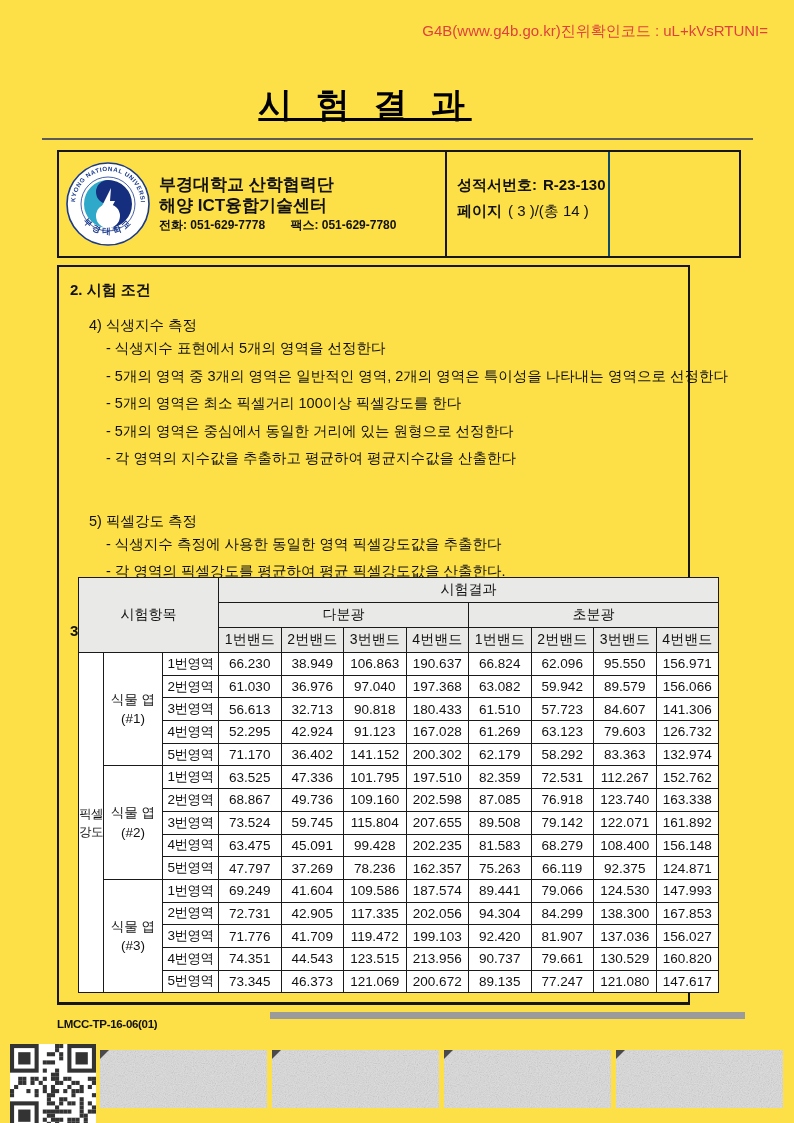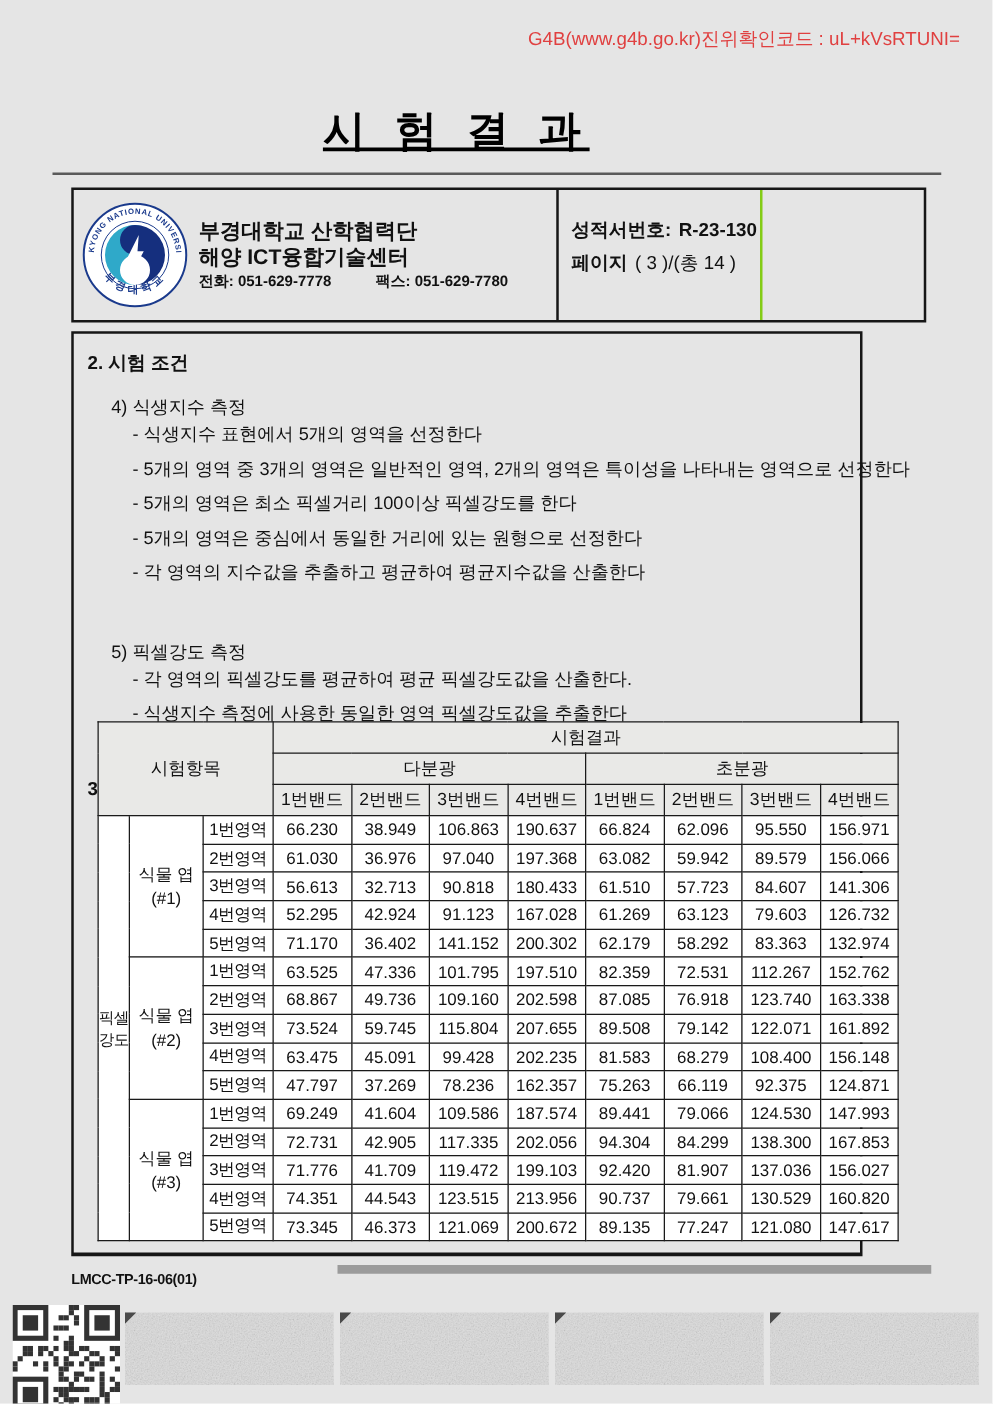--- a/index.html
+++ b/index.html
@@ -1,39 +1,39 @@
 <!DOCTYPE html>
 <html><head>
 <meta charset="utf-8">
 <style>
   html,body{margin:0;padding:0;background:#fff;}
-  .page{position:relative;width:794px;height:1123px;background:#e5e5e5;overflow:hidden;
+  .page{position:relative;width:794px;height:1123px;background:#fde047;overflow:hidden;
         font-family:"Liberation Sans",sans-serif;color:#111;}
 
   
   .g4b{position:absolute;top:22px;right:26px;font-size:15px;color:#e04040;letter-spacing:0px;}
 
   
   .title{position:absolute;top:82px;left:0;width:730px;text-align:center;
          font-size:34px;font-weight:bold;letter-spacing:7px;color:#000;text-decoration:underline;}
   .title-rule{position:absolute;top:138px;left:42px;width:711px;height:2px;background:#5a5a5a;}
 
   
   .header-box{position:absolute;top:150px;left:57px;width:684px;height:108px;
               border:2px solid #161616;box-sizing:border-box;display:flex;}
   .hb-left{width:388px;border-right:2px solid #161616;box-sizing:border-box;
            display:flex;align-items:center;padding:4px 6px;gap:8px;}
-  .hb-mid{width:163px;border-right:2px solid #84cc16;box-sizing:border-box;
+  .hb-mid{width:163px;border-right:2px solid #0c4a6e;box-sizing:border-box;
           padding:20px 0 0 10px;}
   .hb-right{flex:1;}
   .org{line-height:1;}
   .org .kr{font-size:17px;font-weight:bold;line-height:21px;}
   .org .en{font-size:11.5px;color:#555;line-height:18px;margin-top:2px;}
   .org .addr,.org .tel{font-size:12px;font-weight:bold;line-height:18px;}
-  .tel .fax{margin-left:32px;}
+  .tel .fax{margin-left:22px;}
   .hb-line{font-size:15px;line-height:26px;white-space:nowrap;}
   .hb-line .b{font-weight:bold;margin-right:6px;}
 
   
   .content-box{position:absolute;top:265px;left:57px;width:633px;height:740px;
                border:2px solid #161616;border-bottom:3px solid #161616;box-sizing:border-box;}
   .s-heading{font-size:15px;font-weight:bold;margin:14px 0 0 11px;}
   .sub-title{font-size:14.5px;margin:16px 0 0 30px;white-space:nowrap;}
   .cond-item{font-size:14.5px;line-height:27.5px;margin-left:47px;white-space:nowrap;}
   .gap-lg{height:23px;}
@@ -116,22 +116,22 @@
     <div id="sub4-items">
         <div class="cond-item">- 식생지수 표현에서 5개의 영역을 선정한다</div>
         <div class="cond-item">- 5개의 영역 중 3개의 영역은 일반적인 영역, 2개의 영역은 특이성을 나타내는 영역으로 선정한다</div>
         <div class="cond-item">- 5개의 영역은 최소 픽셀거리 100이상 픽셀강도를 한다</div>
         <div class="cond-item">- 5개의 영역은 중심에서 동일한 거리에 있는 원형으로 선정한다</div>
         <div class="cond-item">- 각 영역의 지수값을 추출하고 평균하여 평균지수값을 산출한다</div>
       </div>
     <div class="gap-lg"></div>
     <div class="sub-title">5) 픽셀강도 측정</div>
     <div id="sub5-items">
+        <div class="cond-item">- 식생지수 측정에 사용한 동일한 영역 픽셀강도값을 추출한다</div>
         <div class="cond-item">- 각 영역의 픽셀강도를 평균하여 평균 픽셀강도값을 산출한다.</div>
-        <div class="cond-item">- 식생지수 측정에 사용한 동일한 영역 픽셀강도값을 추출한다</div>
       </div>
     <div class="s-heading s3">3. 시험 결과</div>
 
     <table class="results">
       <colgroup>
         <col style="width:25px">
           <col style="width:59px">
           <col style="width:56px">
         <col style="width:62.5px">
           <col style="width:62.5px">

